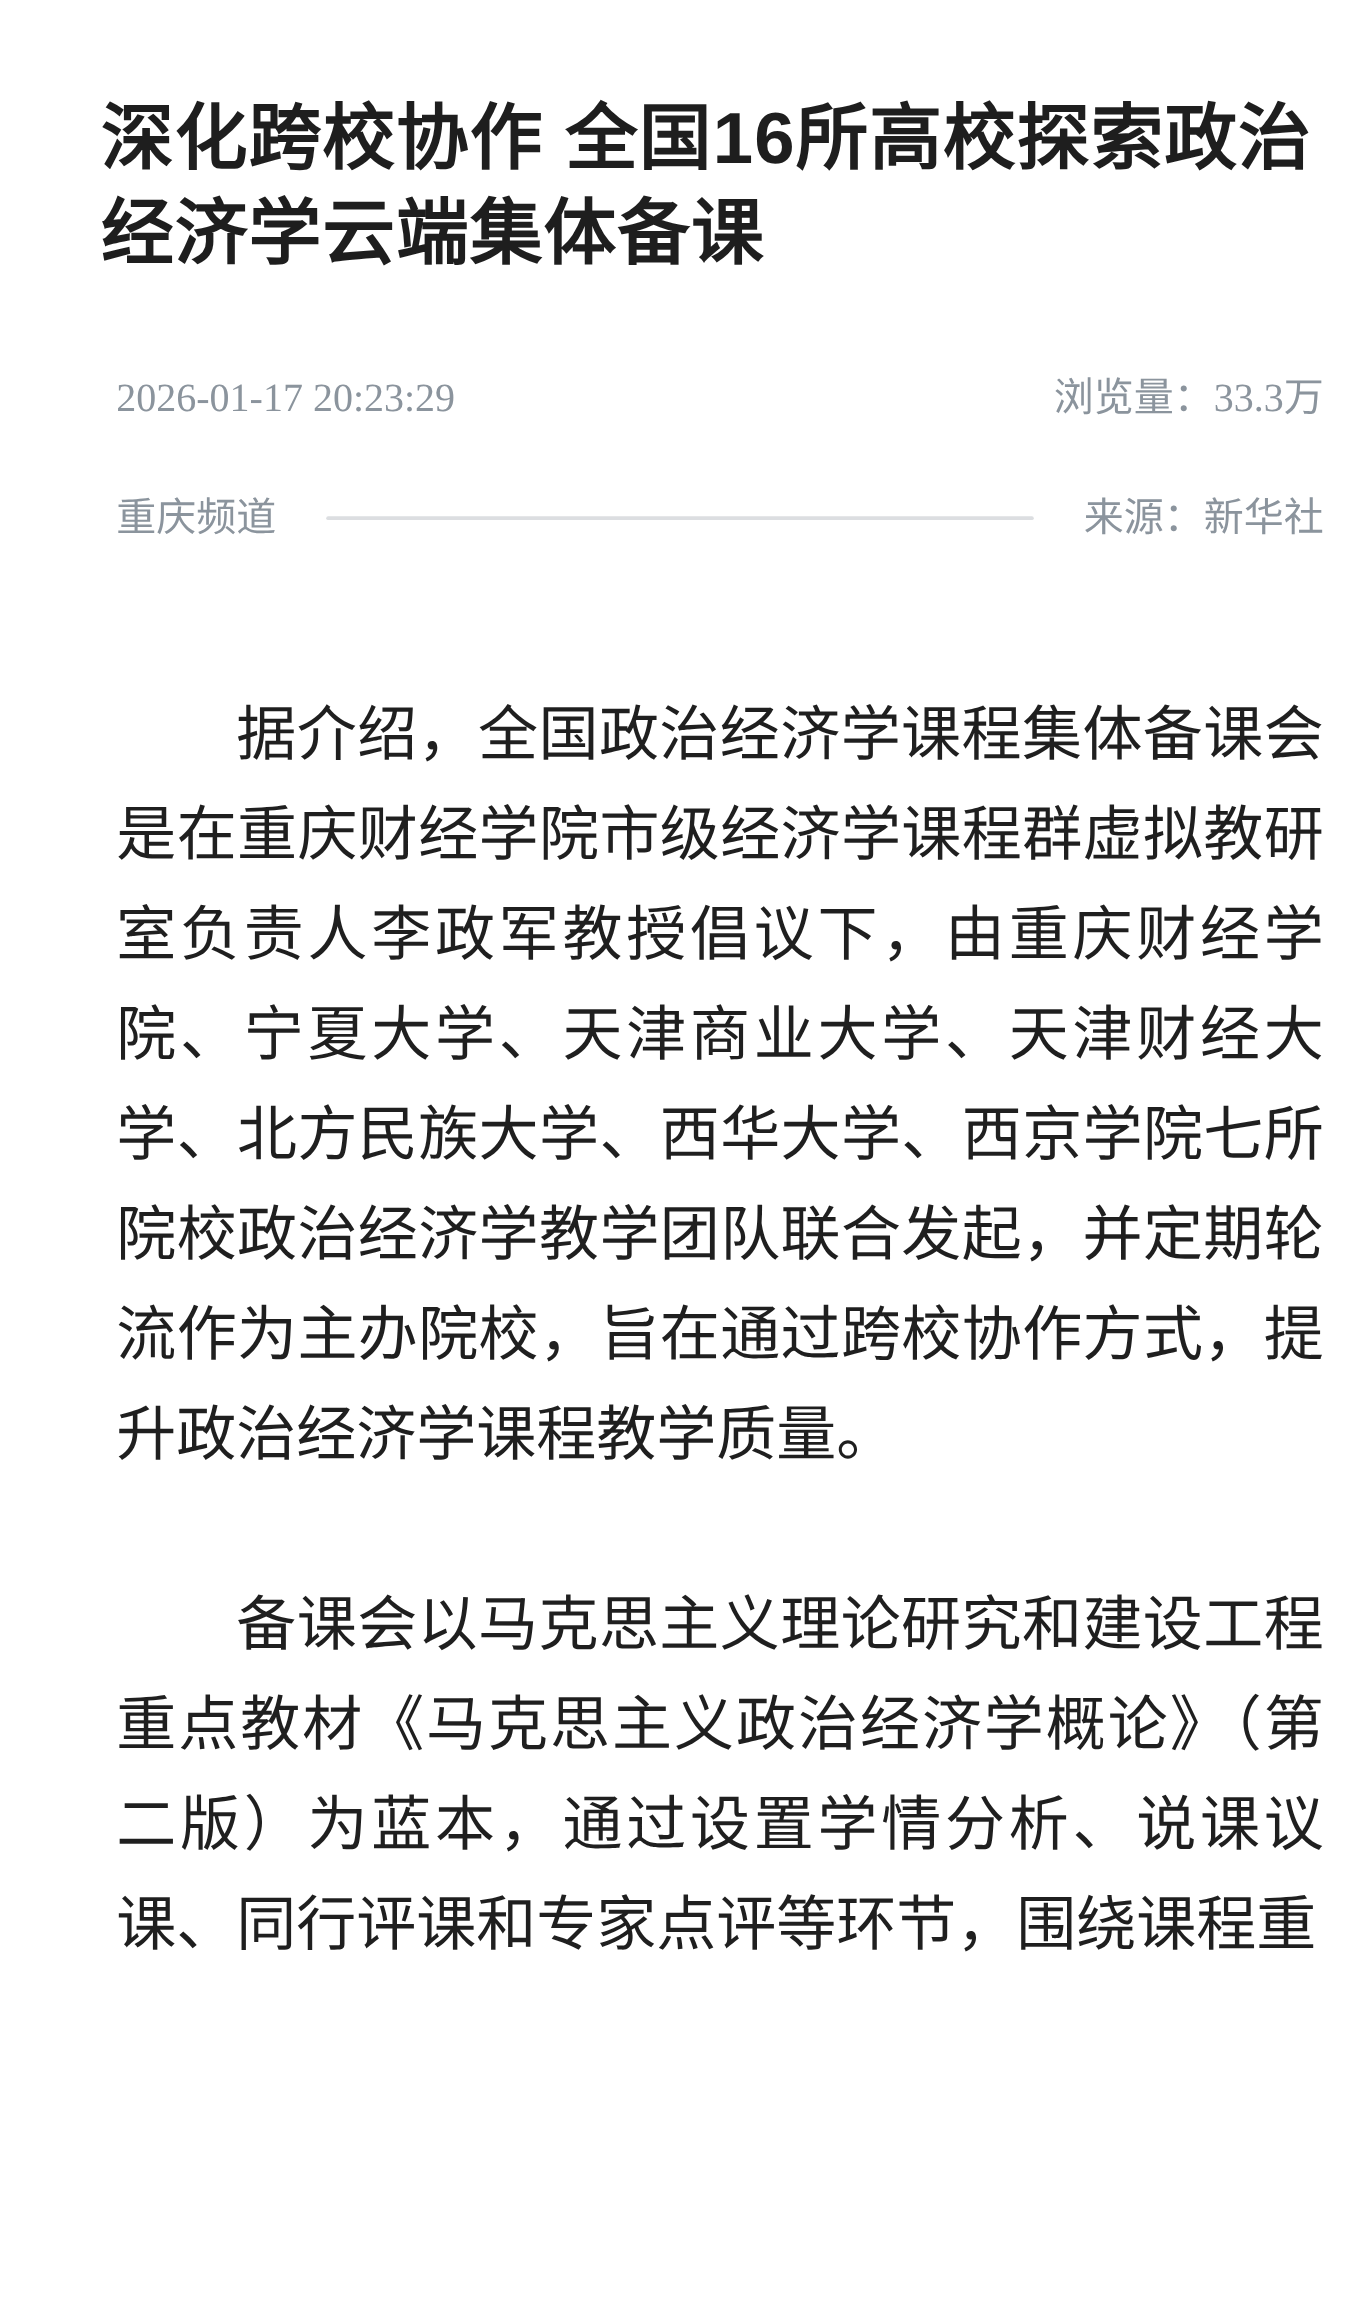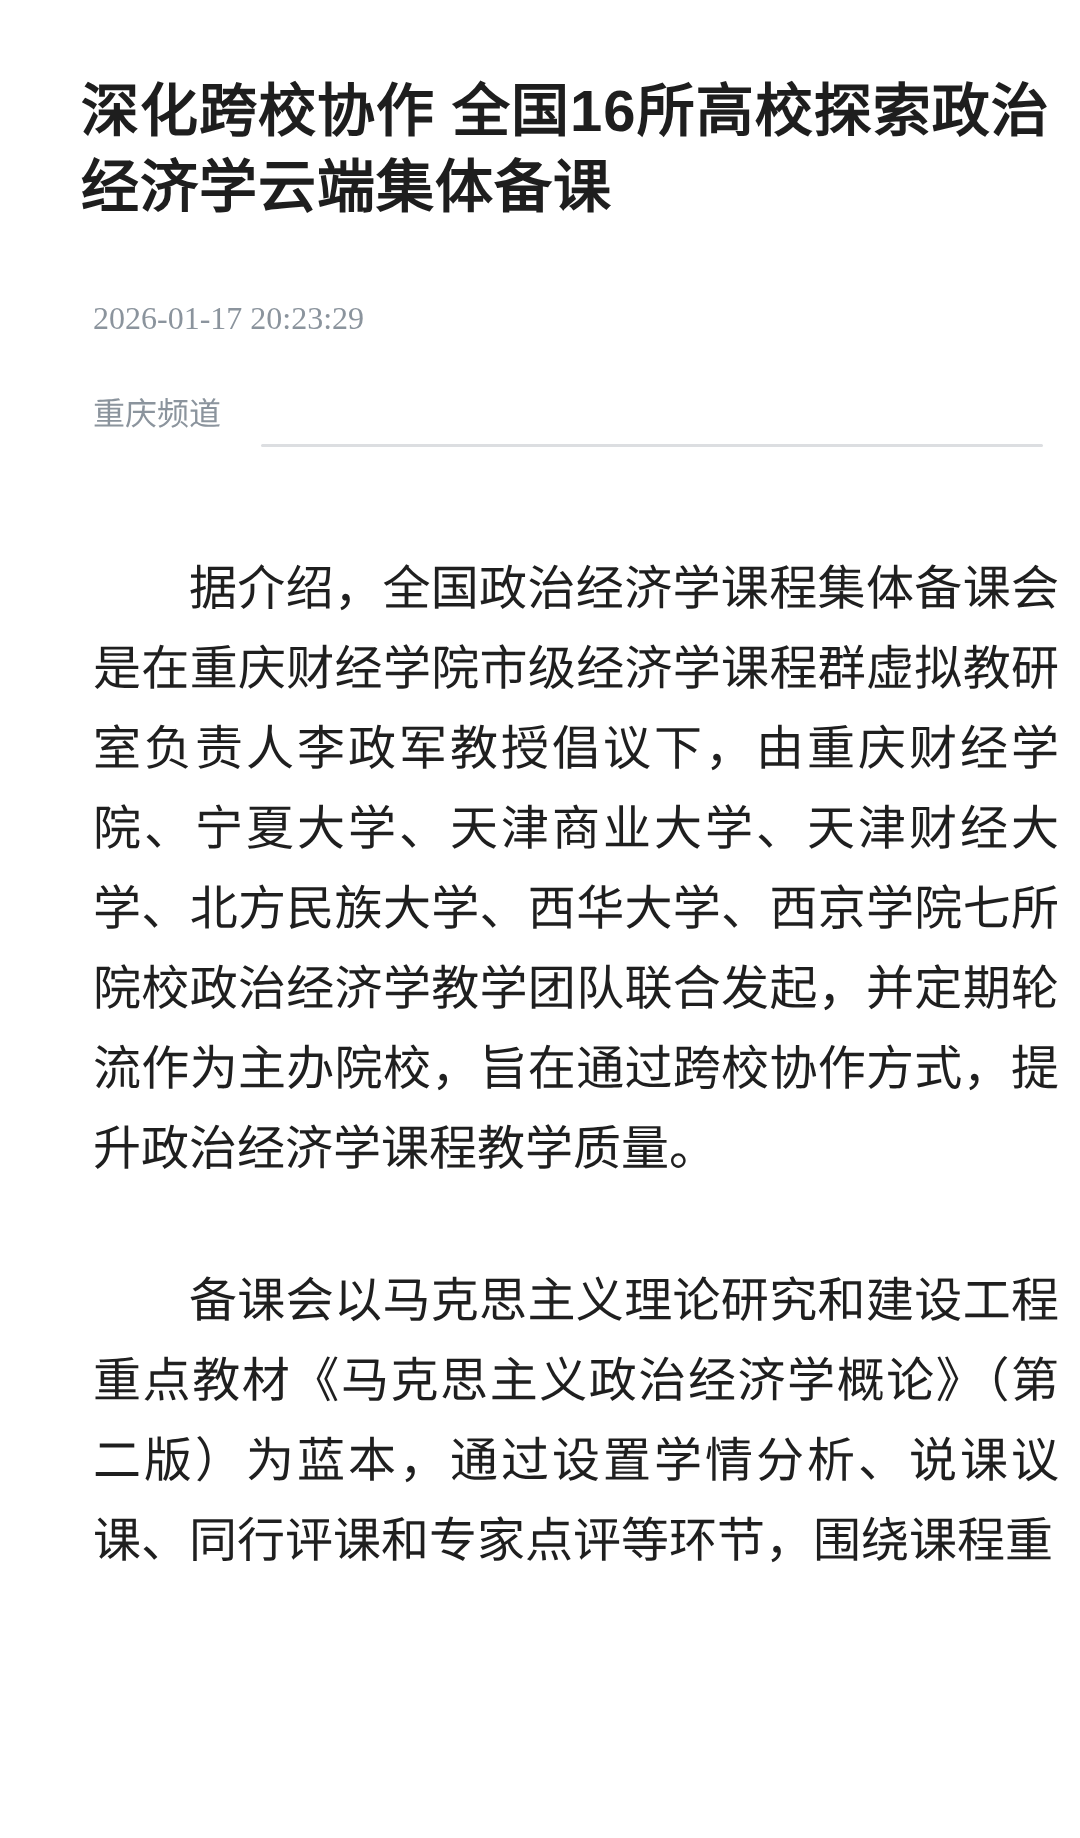--- a/index.html
+++ b/index.html
@@ -25,21 +25,21 @@
   }
   .meta-row {
     display: flex;
     align-items: center;
     justify-content: space-between;
     font-size: 32px;
     line-height: 42px;
     color: #8b949d;
     font-family: Liberation Serif, serif;
   }
-  .meta-row + .meta-row { margin-top: 30px; align-items: flex-end; }
+  .meta-row + .meta-row { margin-top: 30px; }
   .meta-left { flex: 0 0 auto; }
   .meta-right { flex: 0 0 auto; }
   .meta-divider {
     flex: 1 1 auto;
     height: 3px;
     background: #dcdee1;
     margin: 0 28px;
     border-radius: 2px;
   }
   .article {
@@ -57,25 +57,27 @@
 </style>
 </head>
 <body>
 
 <div class="page">
 
   <h1 class="title">深化跨校协作 全国16所高校探索政治经济学云端集体备课</h1>
 
   <div class="meta-row">
     <span class="meta-left">2026-01-17 20:23:29</span>
+    <span class="meta-right">浏览量：33.3万</span>
   </div>
 
   <div class="meta-row">
     <span class="meta-left">重庆频道</span>
     <span class="meta-divider"></span>
+    <span class="meta-right">来源：新华社</span>
   </div>
 
   <div class="article">
 
       <p>据介绍，全国政治经济学课程集体备课会是在重庆财经学院市级经济学课程群虚拟教研室负责人李政军教授倡议下，由重庆财经学院、宁夏大学、天津商业大学、天津财经大学、北方民族大学、西华大学、西京学院七所院校政治经济学教学团队联合发起，并定期轮流作为主办院校，旨在通过跨校协作方式，提升政治经济学课程教学质量。</p>
       <p>备课会以马克思主义理论研究和建设工程重点教材《马克思主义政治经济学概论》（第二版）为蓝本，通过设置学情分析、说课议课、同行评课和专家点评等环节，围绕课程重</p>
     </div>
 
 </div>
 

